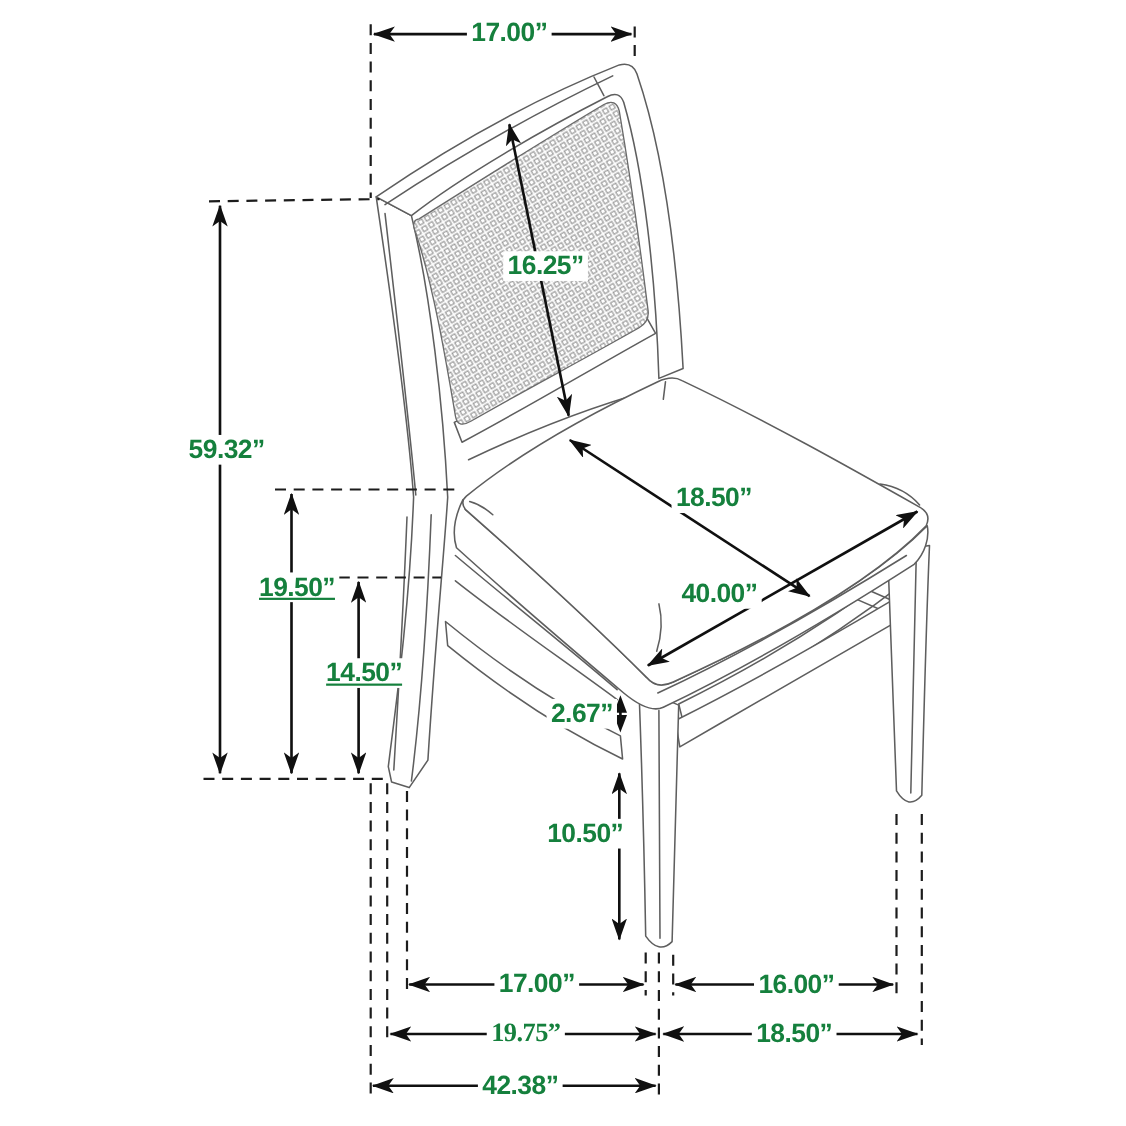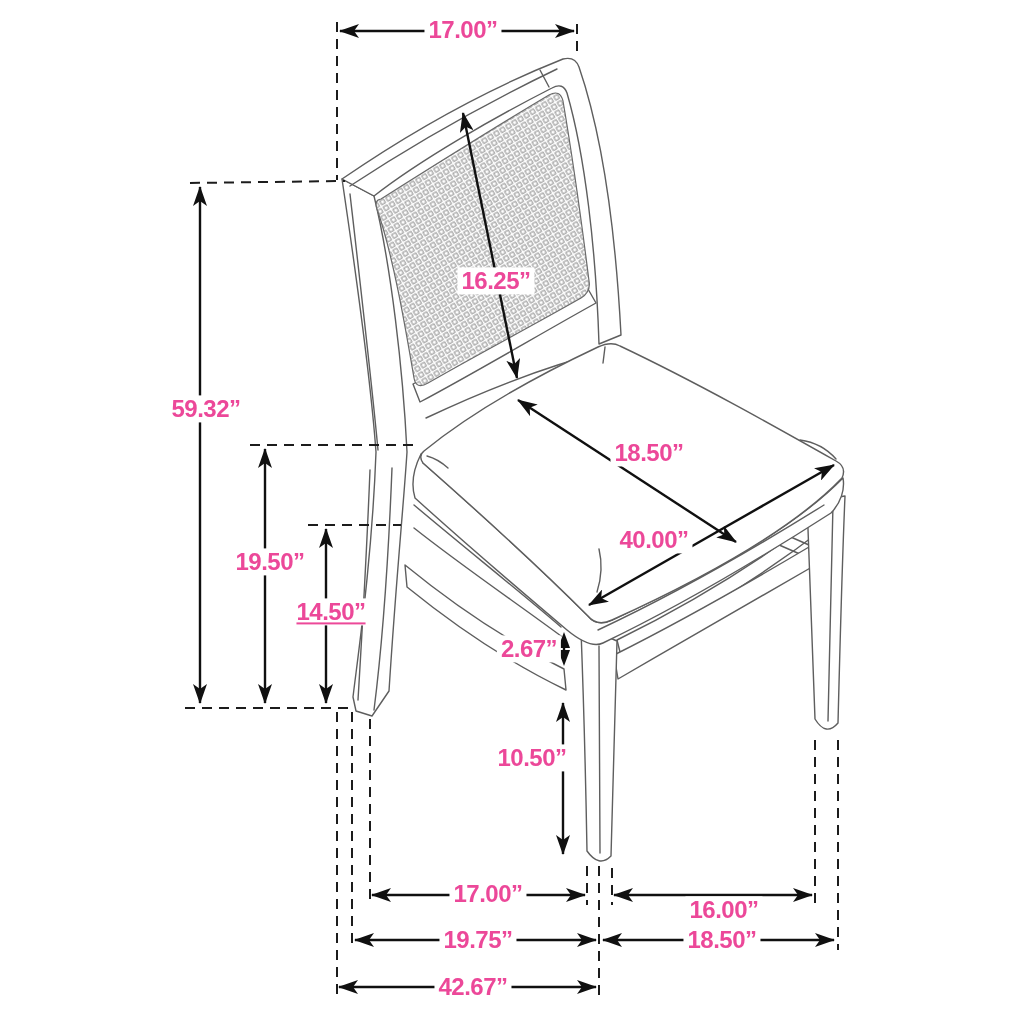--- a/index.html
+++ b/index.html
@@ -3,21 +3,21 @@
 <meta charset="utf-8">
 <style>
   html,body{margin:0;padding:0;background:#ffffff;}
   #stage{
     position:relative;width:1024px;height:1024px;background:#ffffff;
     font-family:"Liberation Sans", sans-serif;overflow:hidden;
   }
   #stage svg{position:absolute;left:0;top:0;}
   .dim-label{
     position:absolute;transform:translate(-50%,-50%);
-    font-weight:bold;font-size:24px;line-height:1.05;color:#ec4899;
+    font-weight:bold;font-size:24px;line-height:1.05;color:#15803d;
     background:#ffffff;padding:1px 4px;white-space:nowrap;
     letter-spacing:-0.5px;
   }
 </style>
 </head>
 <body>
 
 <div id="stage">
 
 <svg width="1024" height="1024" viewBox="0 0 1024 1024">
@@ -114,27 +114,27 @@
     <line x1="563" y1="703" x2="563" y2="854" marker-start="url(#ah)" marker-end="url(#ah)"></line>
     <line x1="372" y1="895" x2="585" y2="895" marker-start="url(#ah)" marker-end="url(#ah)"></line>
     <line x1="614" y1="895" x2="812" y2="895" marker-start="url(#ah)" marker-end="url(#ah)"></line>
     <line x1="355" y1="940" x2="596" y2="940" marker-start="url(#ah)" marker-end="url(#ah)"></line>
     <line x1="603" y1="940" x2="834" y2="940" marker-start="url(#ah)" marker-end="url(#ah)"></line>
     <line x1="339" y1="987" x2="596" y2="987" marker-start="url(#ah)" marker-end="url(#ah)"></line>
   </g>
 </svg>
 
 <div class="dim-label" style="left:463px;top:30px;">17.00”</div>
-<div class="dim-label" style="left:496px;top:242px;margin-top:39px;">16.25”</div>
+<div class="dim-label" style="left:496px;top:242px;">16.25”</div>
 <div class="dim-label" style="left:206px;top:409px;">59.32”</div>
-<div class="dim-label" style="left:270px;top:562px;">19.50”</div>
+<div class="dim-label" style="left:270px;top:534px;text-decoration:underline;">19.50”</div>
 <div class="dim-label" style="left:331px;top:612px;text-decoration:underline;">14.50”</div>
 <div class="dim-label" style="left:649px;top:453px;">18.50”</div>
 <div class="dim-label" style="left:654px;top:540px;">40.00”</div>
 <div class="dim-label" style="left:529px;top:649px;">2.67”</div>
 <div class="dim-label" style="left:532px;top:758px;text-align:center;">10.50”</div>
 <div class="dim-label" style="left:488px;top:894px;">17.00”</div>
-<div class="dim-label" style="left:724px;top:895px;margin-top:15px;">16.00”</div>
-<div class="dim-label" style="left:478px;top:940px;">19.75”</div>
+<div class="dim-label" style="left:724px;top:895px;">16.00”</div>
+<div class="dim-label" style="left:478px;top:940px;font-family:Liberation Serif, serif;">19.75”</div>
 <div class="dim-label" style="left:722px;top:940px;">18.50”</div>
-<div class="dim-label" style="left:473px;top:987px;">42.67”</div>
+<div class="dim-label" style="left:473px;top:987px;">42.38”</div>
 
 </div>
 
 </body></html>

